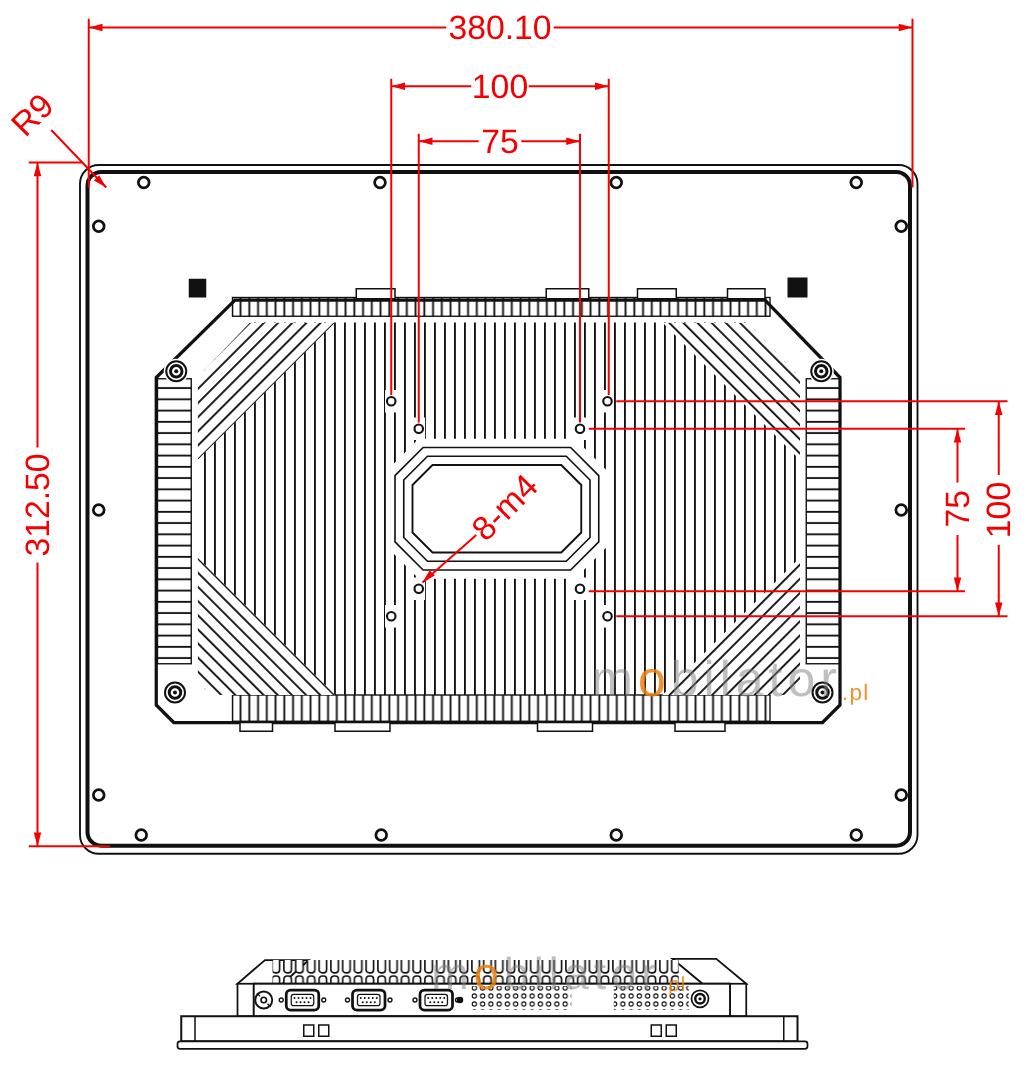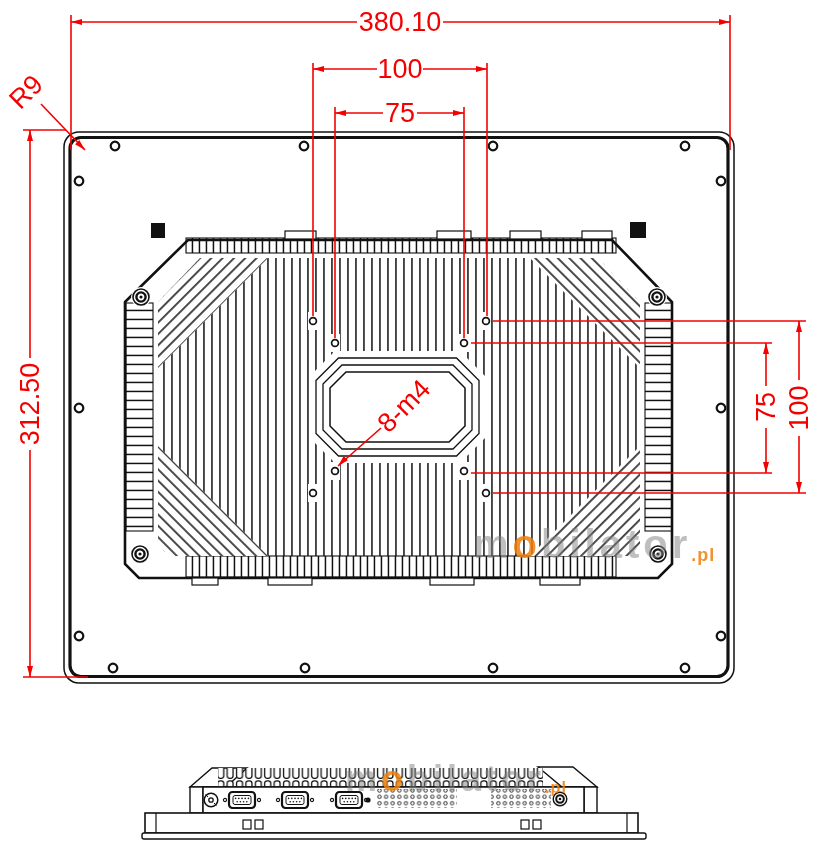--- a/index.html
+++ b/index.html
@@ -4,21 +4,21 @@
 <style>
   html,body{margin:0;padding:0;background:#fff;}
   body{width:825px;height:857px;position:relative;overflow:hidden;
        font-family:"Liberation Sans", sans-serif;}
   svg{position:absolute;left:0;top:0;}
   svg text{font-family:"Liberation Sans", sans-serif;fill:#f40000;font-size:27px;}
   .blk{stroke:#111;fill:none;}
   .red{stroke:#f40000;stroke-width:1.6;fill:none;}
   .redf{fill:#f40000;stroke:none;}
   .wbg{fill:#fff;stroke:none;}
-  .wm{position:absolute;font-weight:bold;letter-spacing:4px;white-space:nowrap;
+  .wm{position:absolute;font-weight:normal;letter-spacing:4px;white-space:nowrap;
       pointer-events:none;}
   .wm-main{left:473px;top:522px;font-size:40px;}
   .wm-bottom{left:345px;top:758px;font-size:36px;}
   .wg{color:rgba(128,128,128,0.50);}
   .wo{color:rgba(238,127,12,0.85);}
   .wsuf{font-size:0.45em;letter-spacing:1px;position:relative;top:0.15em;}
 </style>
 </head>
 <body>
 

